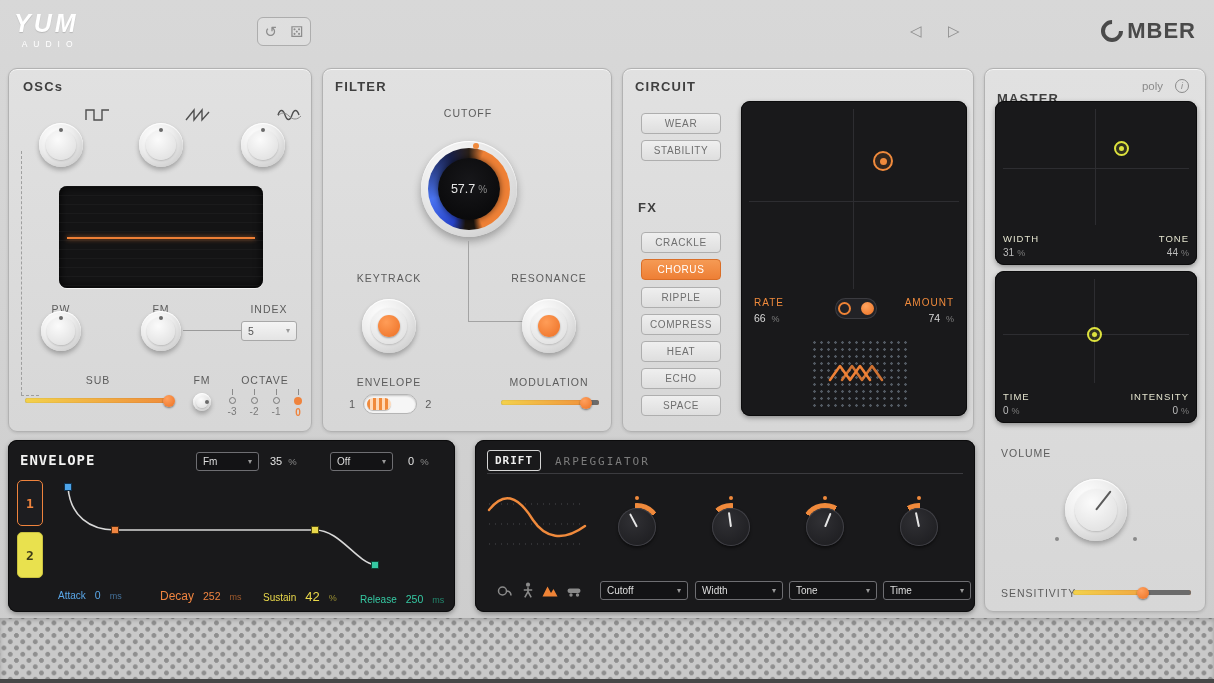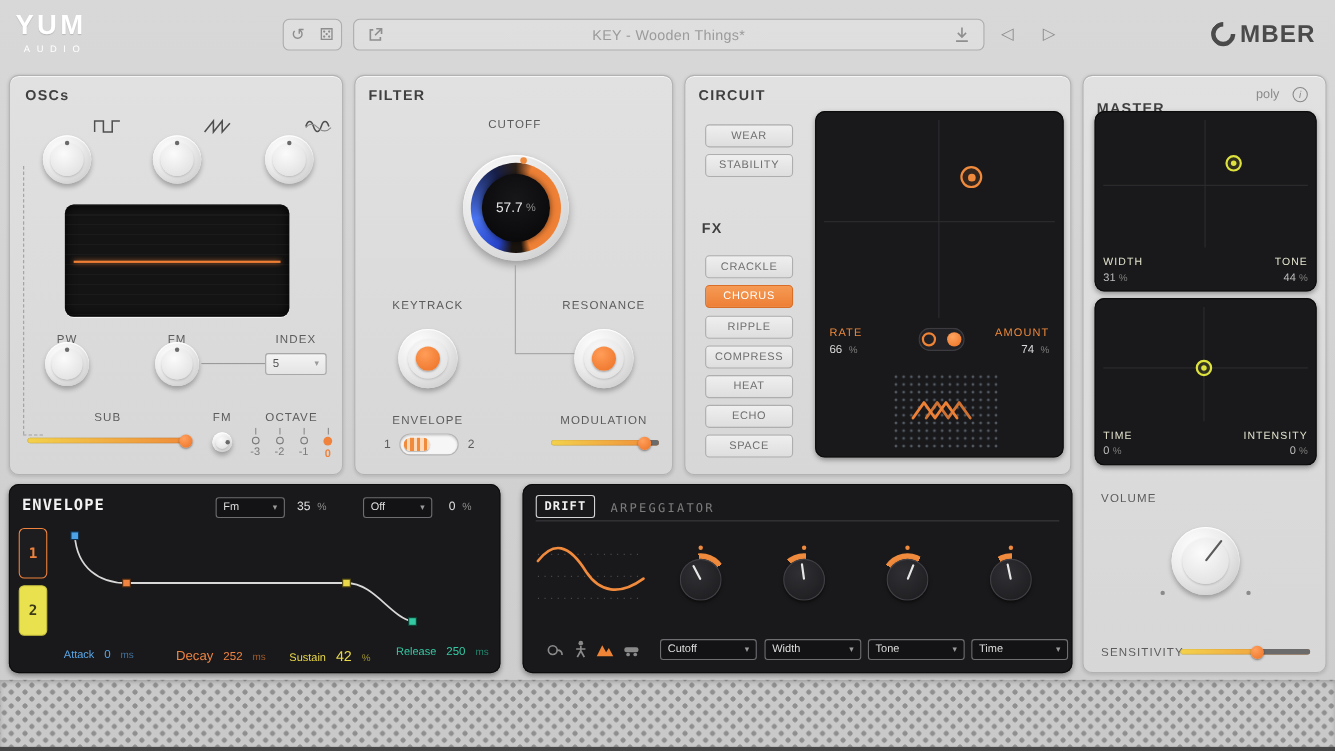--- a/index.html
+++ b/index.html
@@ -58,38 +58,29 @@
   .dk-dot { position:absolute; left:50%; top:-7px; width:4px; height:4px; margin-left:-2px;
             border-radius:50%; background:#f08a3c; }
   .dash-line { position:absolute; border-left:1px dashed #9f9f9f; }
 </style>
 </head>
 <body>
 
 <div id="app">
 
   <div class="abs" style="left:14px;top:9px;color:#fff;">
-    <div style="font-size:25px;font-weight:bold;letter-spacing:3px;text-shadow:0 1px 1px rgba(0,0,0,.15);">YUM</div>
+    <div style="font-size:25px;font-weight:bold;letter-spacing:3px;font-style:italic;text-shadow:0 1px 1px rgba(0,0,0,.15);">YUM</div>
     <div style="font-size:8.5px;letter-spacing:6px;margin-top:1px;text-align:right;">AUDIO</div>
   </div>
 
   <div class="abs" style="left:257px;top:17px;width:54px;height:29px;border:1px solid #adadad;border-radius:6px;display:flex;align-items:center;justify-content:space-around;background:rgba(255,255,255,.18);">
     <span class="icon-glyph" style="font-size:15px;">↺</span>
     <span class="icon-glyph" style="font-size:15px;">⚄</span>
   </div>
 
-  <div class="abs" style="left:321px;top:17px;width:574px;height:29px;border:1px solid #adadad;border-radius:6px;display:flex;align-items:center;padding:0 12px;background:rgba(255,255,255,.18);">
-    <svg width="15" height="15" viewBox="0 0 14 14">
-      <path d="M5 3 H2.5 V11.5 H11 V9 M7.5 2 H12 V6.5 M12 2 L6.5 7.5" stroke="#8f8f8f" stroke-width="1.4" fill="none"></path>
-    </svg>
-    <span style="flex:1;text-align:center;color:#9b9b9b;font-size:13px;letter-spacing:.3px;">KEY - Wooden Things*</span>
-    <svg width="15" height="15" viewBox="0 0 14 14">
-      <path d="M7 1 V8.5 M3.5 5.5 L7 9 L10.5 5.5 M2 12.5 H12" stroke="#8f8f8f" stroke-width="1.4" fill="none"></path>
-    </svg>
-  </div>
 
   <span class="abs icon-glyph" style="left:910px;top:23px;font-size:15px;">◁</span>
   <span class="abs icon-glyph" style="left:948px;top:23px;font-size:15px;">▷</span>
 
   <div class="abs" style="right:18px;top:18px;display:flex;align-items:center;gap:4px;color:#4a4a4a;">
     <span style="position:relative;width:22px;height:22px;border:4px solid #4a4a4a;border-radius:50%;display:inline-block;border-top-color:transparent;transform:rotate(45deg);"></span>
     <span style="font-size:22px;font-weight:bold;letter-spacing:1px;">MBER</span>
   </div>
 
   <div class="panel" style="left:8px;top:68px;width:304px;height:364px;">
@@ -358,21 +349,21 @@
     <div class="abs" style="left:152px;top:149px;display:flex;gap:9px;align-items:baseline;">
       <span style="color:#ef8440;font-size:12px;">Decay</span>
       <span style="color:#ef8440;font-size:10.5px;">252</span>
       <span style="color:#a05a2c;font-size:9px;">ms</span>
     </div>
     <div class="abs" style="left:255px;top:149px;display:flex;gap:9px;align-items:baseline;">
       <span style="color:#e9d84a;font-size:10px;">Sustain</span>
       <span style="color:#e9d84a;font-size:13px;">42</span>
       <span style="color:#9a8f32;font-size:9px;">%</span>
     </div>
-    <div class="abs" style="left:352px;top:146px;display:flex;gap:9px;align-items:baseline;justify-content:flex-end;">
+    <div class="abs" style="left:352px;top:153px;display:flex;gap:9px;align-items:baseline;justify-content:flex-end;">
       <span style="color:#35c9a3;font-size:10px;">Release</span>
       <span style="color:#35c9a3;font-size:10.5px;">250</span>
       <span style="color:#23856c;font-size:9px;">ms</span>
     </div>
   </div>
 
   <div class="abs dark" style="left:475px;top:440px;width:500px;height:172px;">
     <div class="abs mono" style="left:12px;top:10px;width:54px;height:21px;border:1px solid #d5d5d5;border-radius:3px;color:#f0f0f0;font-size:11px;font-weight:bold;letter-spacing:1px;display:flex;align-items:center;justify-content:center;">DRIFT</div>
     <div class="abs mono" style="left:80px;top:15px;color:#7c7c7c;font-size:11px;letter-spacing:2px;">ARPEGGIATOR</div>
     <div class="abs" style="left:12px;top:33px;width:476px;height:1px;background:#3b3b3f;"></div>

